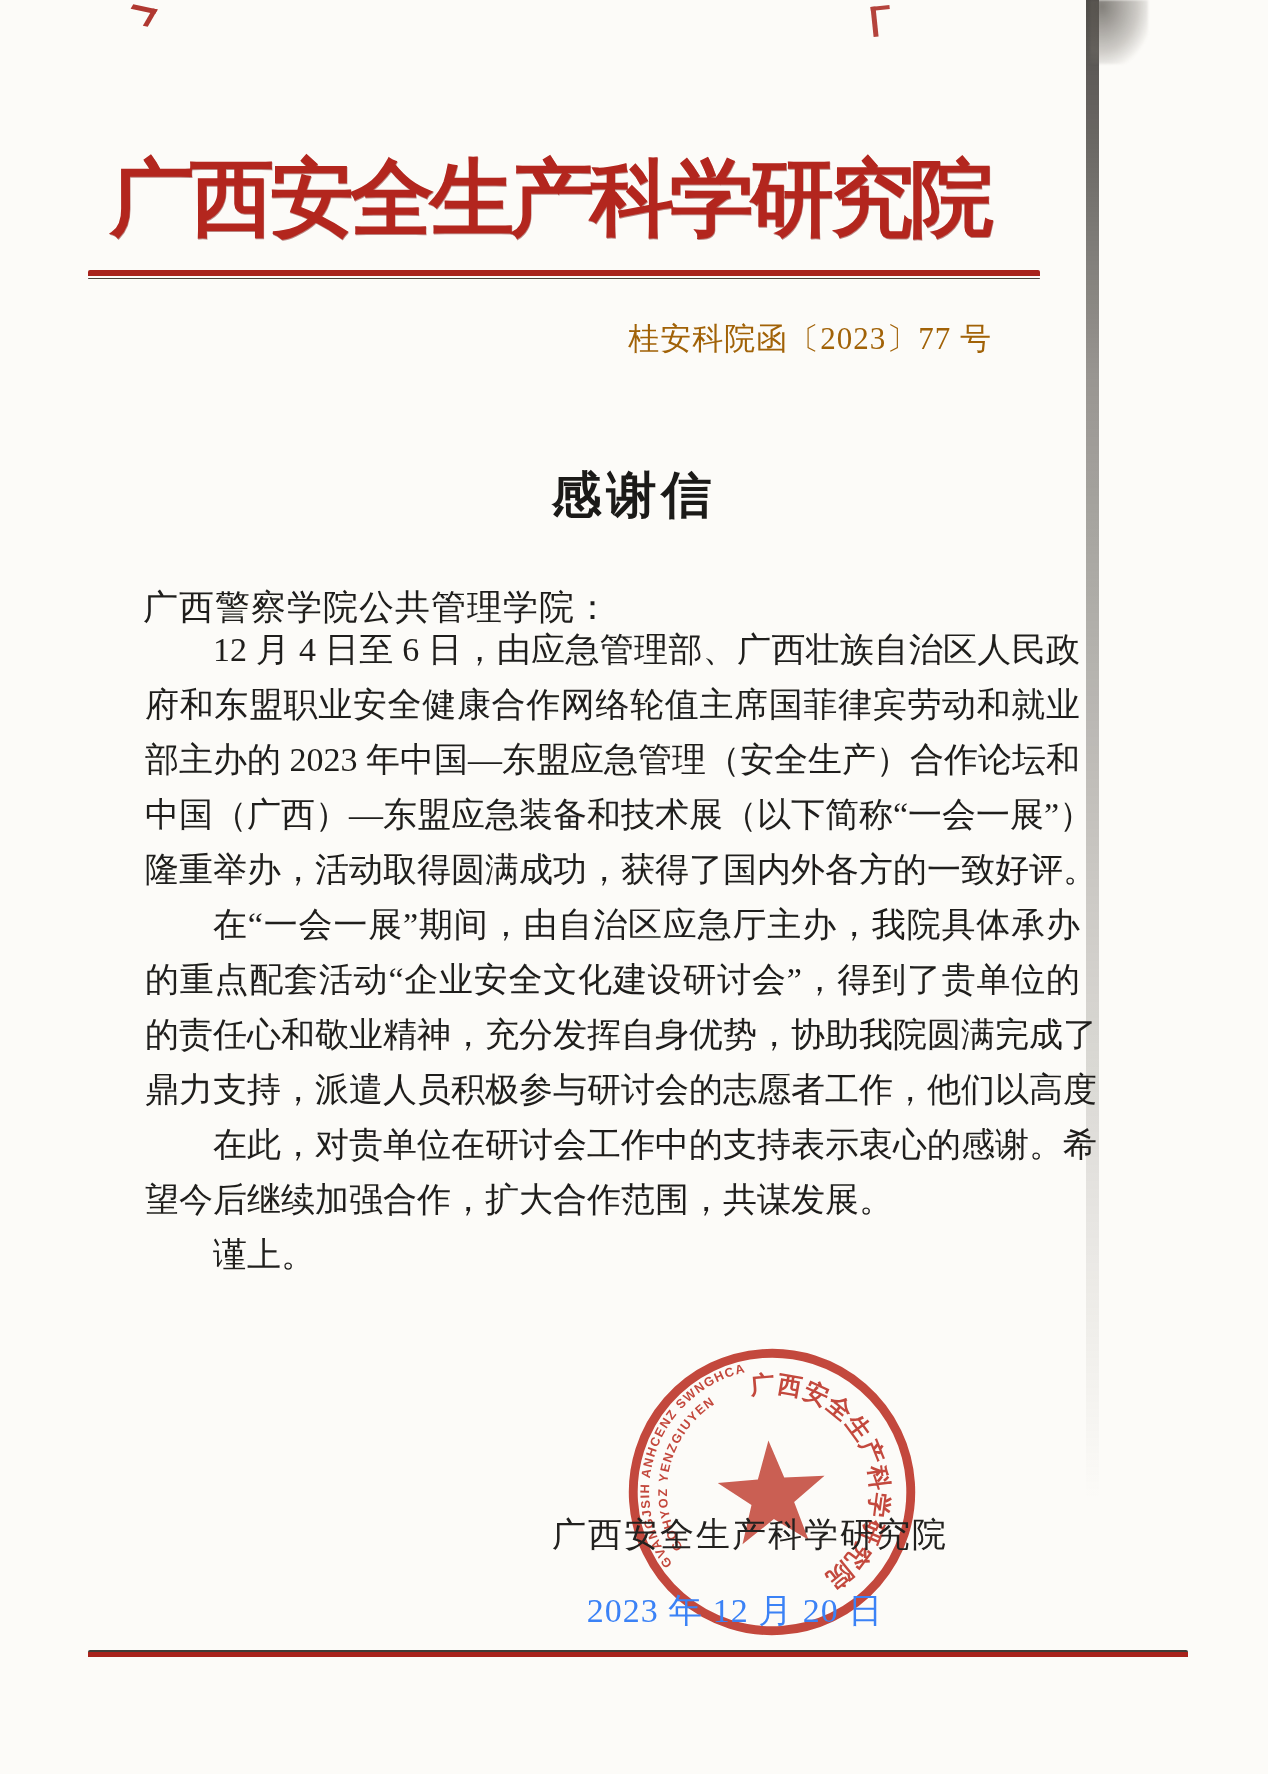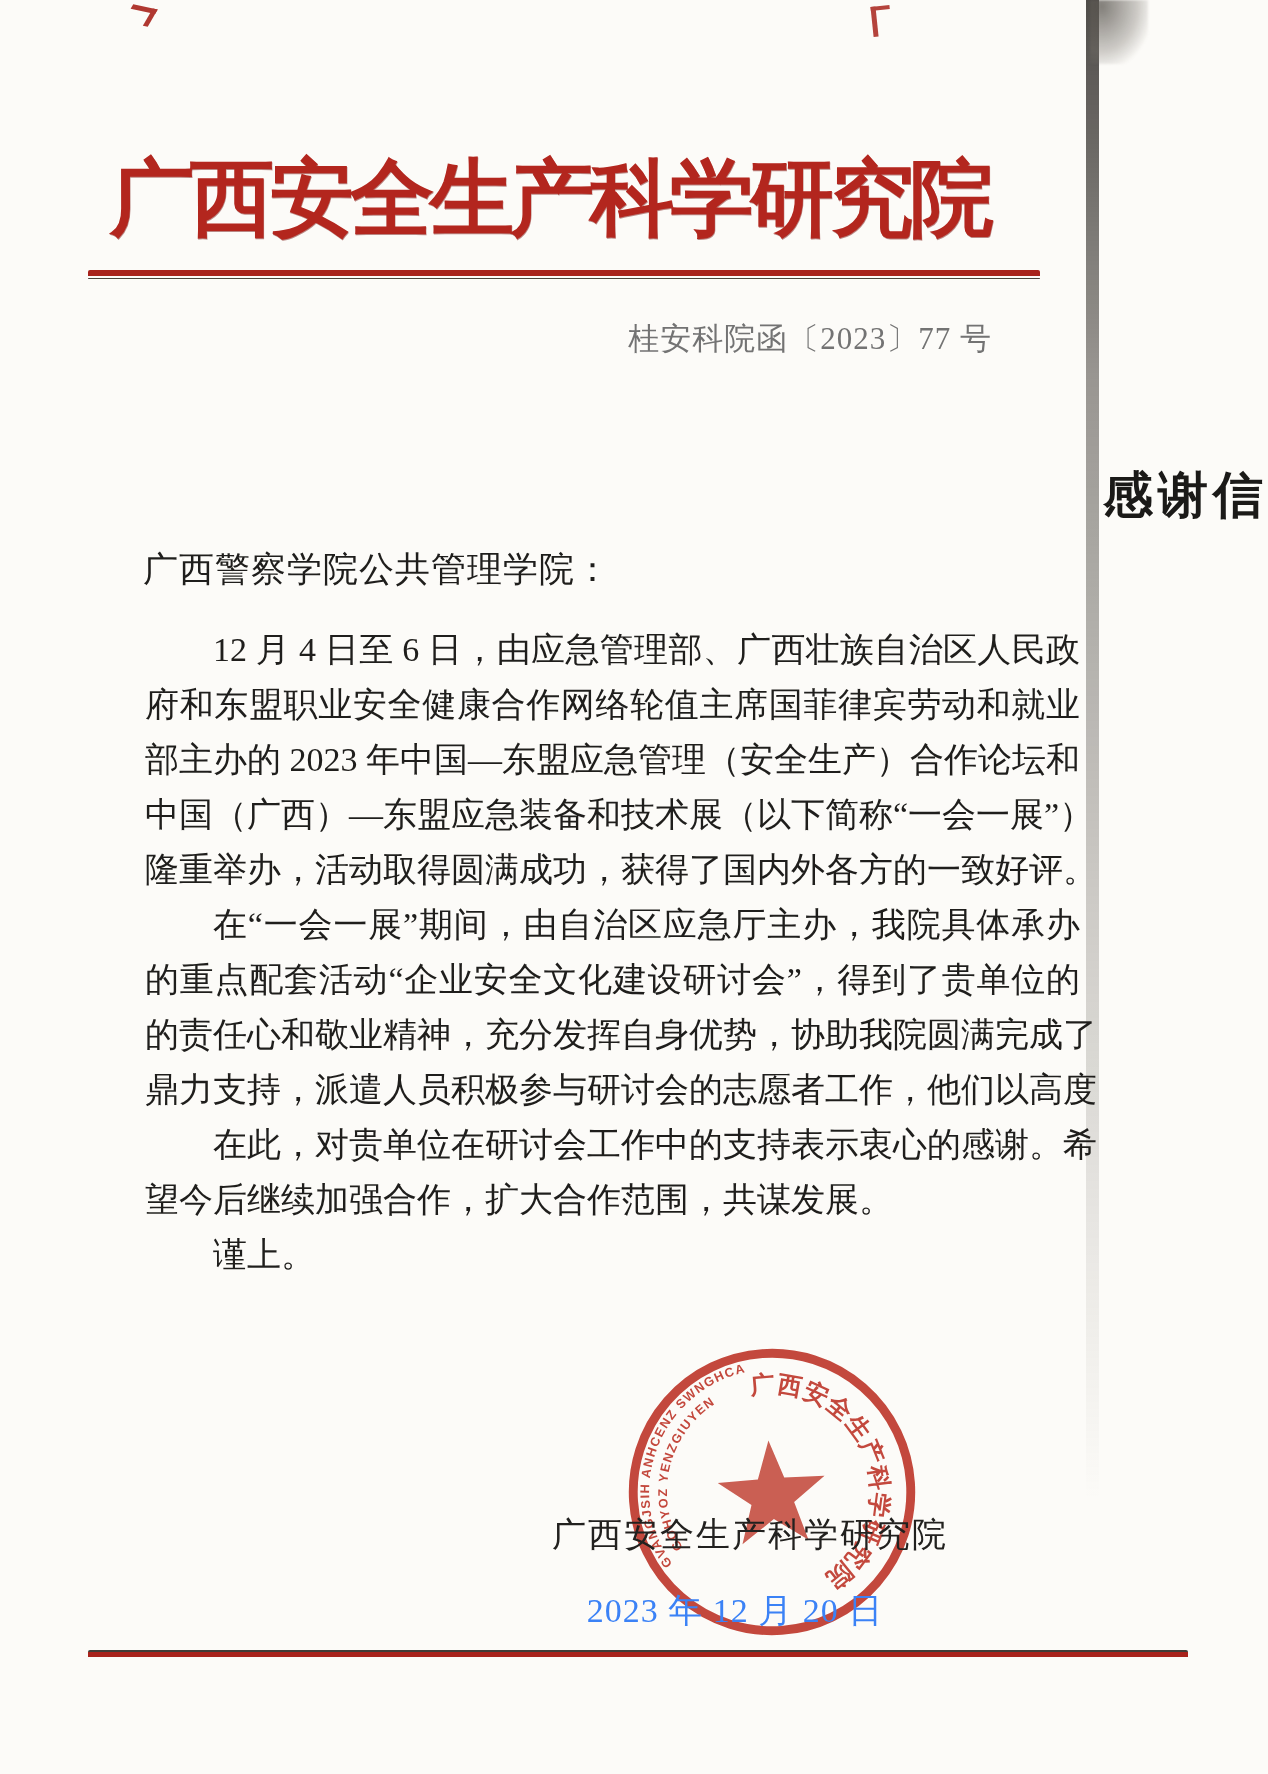--- a/index.html
+++ b/index.html
@@ -77,37 +77,37 @@
         #4a453e 8px 9.5px,
         rgba(0,0,0,0) 9.5px);
     border-radius: 2px;
   }
   .doc-number {
     position: absolute;
     left: 500px; top: 318px; width: 492px;
     text-align: right;
     font-size: 31px;
     letter-spacing: 1px;
-    color: #737373;
+    color: #a16207;
   }
 
   
   .title {
     position: absolute;
     left: 0; top: 462px; width: 1268px;
     margin: 0;
-    text-align: right;
+    text-align: center;
     font-size: 50px;
     font-weight: bold;
     letter-spacing: 5px;
     color: #1b1a18;
   }
   .salutation {
     position: absolute;
-    left: 143px; top: 546px;
+    left: 143px; top: 584px;
     font-size: 35px;
     letter-spacing: 1px;
   }
   .body-text {
     position: absolute;
     left: 145px; top: 622px; width: 935px;
     font-size: 34px;
     line-height: 55px;
   }
   .body-text .line {

